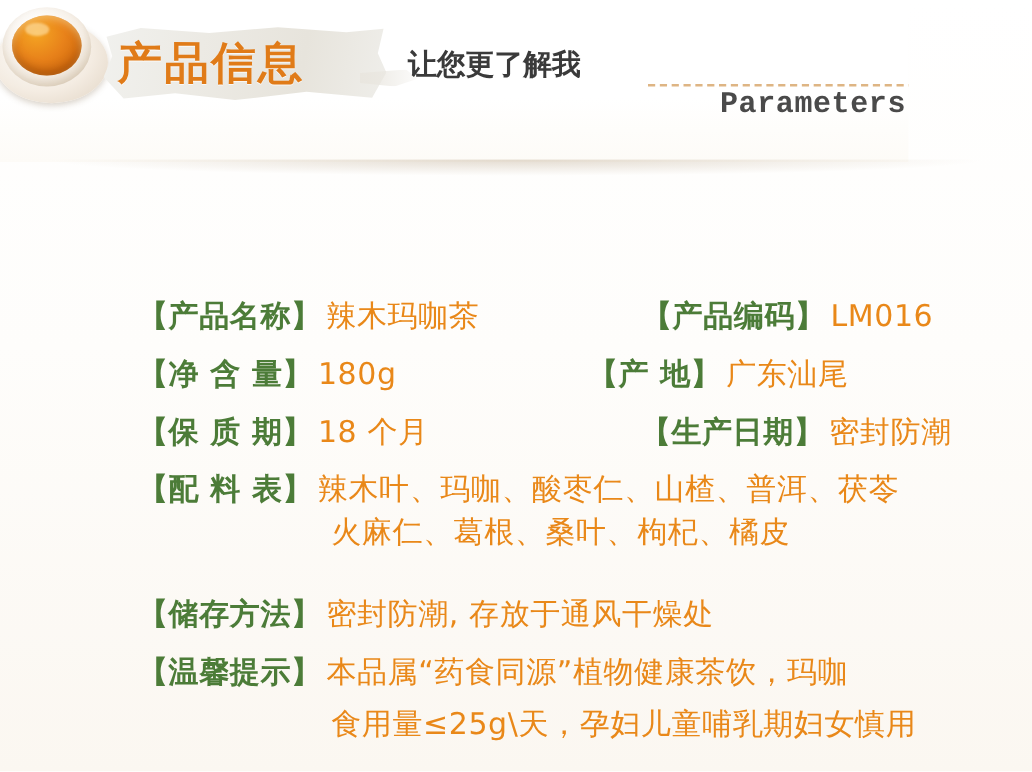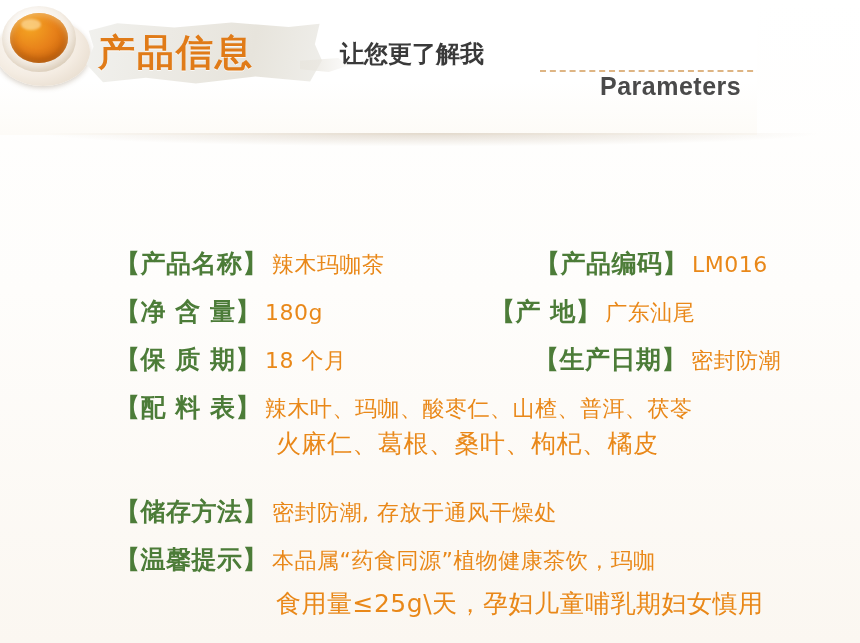--- a/index.html
+++ b/index.html
@@ -142,21 +142,21 @@
     opacity: 0.85;
   }
   .title-en {
     position: absolute;
     left: 600px;
     top: 72px;
     font-size: 25px;
     font-weight: bold;
     color: #4a4a4a;
     letter-spacing: 0.5px;
-    font-family: Liberation Sans, sans-serif;
+    font-family: Liberation Mono, monospace;
     white-space: nowrap;
   }
 
   
   .params {
     position: absolute;
     left: 0;
     top: 155px;
     width: 860px;
     height: 488px;
@@ -170,21 +170,21 @@
   }
   .label {
     color: #4c7c38;
     font-size: 25px;
     font-weight: bold;
     font-family: "DejaVu Sans", "Liberation Sans", sans-serif;
     letter-spacing: 0.5px;
   }
   .value {
     color: #e98819;
-    font-size: 22px;
+    font-size: 25px;
     font-family: "DejaVu Sans", "Liberation Sans", sans-serif;
     margin-left: 4px;
     letter-spacing: 0.5px;
   }
   .value-cont {
     color: #e98819;
     font-size: 25px;
     font-family: "DejaVu Sans", "Liberation Sans", sans-serif;
     letter-spacing: 0.5px;
     position: absolute;

